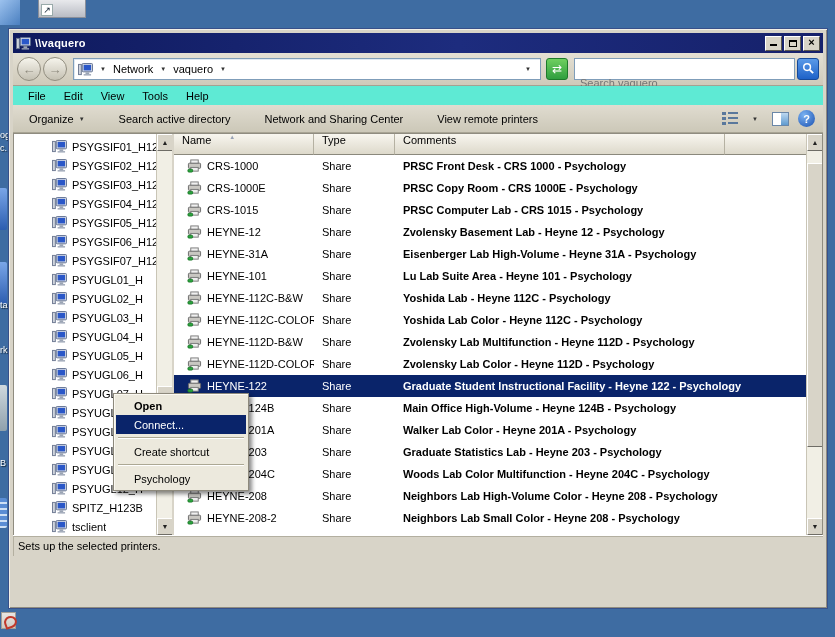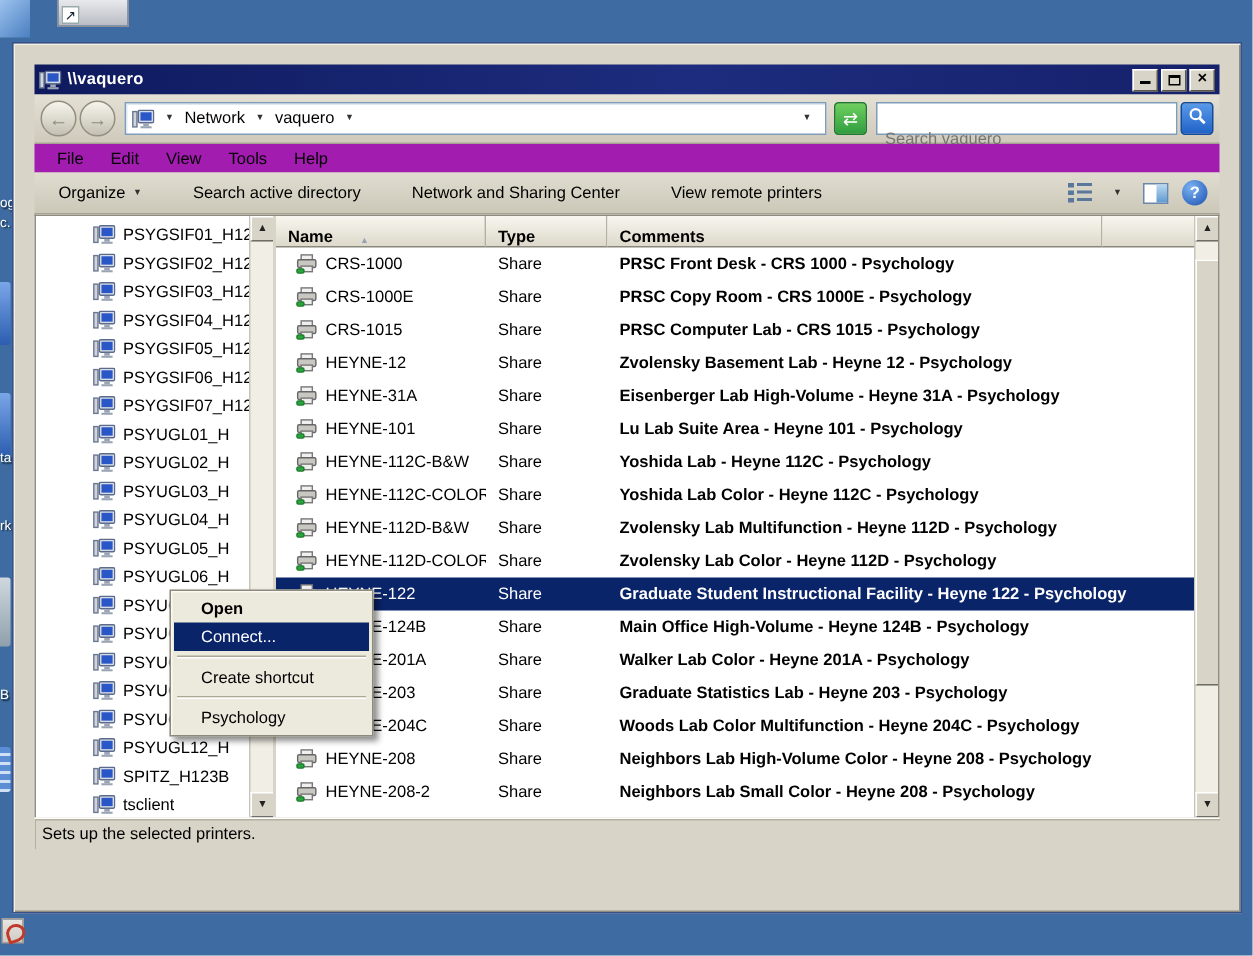--- a/index.html
+++ b/index.html
@@ -19,21 +19,21 @@
   .frag-icon { left:0; width:7px; border-radius:0 2px 2px 0; }
   .frag-red { left:1px; top:612px; width:15px; height:17px;
      background:linear-gradient(#e8e6e2,#cfcbc4); border:1px solid #a39f96; }
   .frag-red:after { content:""; position:absolute; left:2px; top:3px; width:9px; height:8px;
      border:2px solid #c0392b; border-radius:50% 50% 50% 0; transform:rotate(-20deg); }
 
   
   .win { position:absolute; left:8px; top:28px; width:820px; height:581px;
      background:#d8d4c8; border:1px solid #37508a;
      box-shadow:inset 1px 1px 0 #f2efe6, inset -1px -1px 0 #8f8c80;
-     display:flex; flex-direction:column; padding:14px; }
+     display:flex; flex-direction:column; padding:4px; }
 
   .titlebar { height:20px; flex:0 0 20px;
      background:linear-gradient(90deg,#0f1a5e,#1d2c7e 55%,#16216b);
      display:flex; align-items:center; padding:0 3px; color:#fff; }
   .titlebar .t-icon { width:15px; height:13px; margin-right:4px; flex:0 0 auto; }
   .titlebar .t-text { font-weight:bold; flex:1; letter-spacing:.2px; }
   .tbtn { width:17px; height:15px; margin-left:2px; background:#d8d4c8;
      border:1px solid; border-color:#fff #5a574e #5a574e #fff;
      display:flex; align-items:center; justify-content:center;
      font-size:9px; color:#000; line-height:1; }
@@ -62,21 +62,21 @@
   .search-field { height:22px; flex:1; margin-left:6px; background:#fff;
      border:1px solid #7f9db9; display:flex; align-items:center; }
   .search-field input { border:none; outline:none; width:100%; height:100%;
      font-family:"Liberation Sans",sans-serif; font-size:11px; color:#444; padding:0 5px; background:transparent;margin-top:28px; }
   .search-btn { width:22px; height:22px; margin-left:2px; border-radius:3px; flex:0 0 auto;
      background:linear-gradient(#5a9ae8,#1e62c8); border:1px solid #164a9a;
      display:flex; align-items:center; justify-content:center; }
 
   
   .menubar { height:19px; flex:0 0 19px; display:flex; align-items:center;
-     background:#a21caf; padding-left:6px; }
+     background:#5eead4; padding-left:6px; }
   .menu-word { padding:2px 9px; }
   .toolbar { height:28px; flex:0 0 28px; display:flex; align-items:center;
      background:linear-gradient(#e0dcd0,#ccc8b8); border-bottom:1px solid #a8a494; padding:0 8px; }
   .tool-item { padding:4px 8px; display:flex; align-items:center; gap:5px; }
   .tool-item .caret { margin:0; }
   .tool-gap { width:18px; }
   .tool-right { margin-left:auto; display:flex; align-items:center; gap:9px; }
   .views-icon { width:16px; height:13px; position:relative; }
   .views-icon i { position:absolute; left:0; width:4px; height:3px; background:#5a789c; }
   .views-icon b { position:absolute; left:6px; right:0; height:2px; background:#5a789c; }
@@ -100,21 +100,21 @@
   .sb-btn { position:absolute; left:0; width:16px; height:17px; background:#d8d4c8;
      border:1px solid; border-color:#fff #6f6d66 #6f6d66 #fff;
      display:flex; align-items:center; justify-content:center; font-size:7px; color:#222; }
   .sb-up { top:0; } .sb-down { bottom:0; }
   .sb-thumb { position:absolute; left:0; width:16px; background:#d8d4c8;
      border:1px solid; border-color:#fff #6f6d66 #6f6d66 #fff; }
 
   .list-pane { flex:1; display:flex; flex-direction:column; position:relative; overflow:hidden; }
   .list-head { height:21px; flex:0 0 21px; display:flex; padding-right:16px; }
   .hcell { background:linear-gradient(#f8f6ef,#ddd9cb); border-right:1px solid #b5b1a2;
-     border-bottom:1px solid #8a887c; display:flex; align-items:flex-end; padding:0 8px; gap:18px;font-weight:bold; }
+     border-bottom:1px solid #8a887c; display:flex; align-items:flex-start; padding:0 8px; gap:18px; }
   .hc-name { flex:0 0 140px; } .hc-type { flex:0 0 81px; } .hc-comments { flex:0 0 330px; }
   .hc-blank { flex:1; border-right:none; }
   .sort-arrow { font-size:6px; color:#98a2b4; }
   .rows { flex:1; overflow:hidden; }
   .lrow { height:22px; display:flex; align-items:center; }
   .lrow.selected { background:#0a246a; color:#fff; }
   .cell { padding:0 8px; white-space:nowrap; overflow:hidden; }
   .c-name { flex:0 0 140px; display:flex; align-items:center; gap:5px; padding-left:13px; }
   .c-type { flex:0 0 81px; } .c-comments { flex:1;font-weight:bold; }
   .printer-ic { width:15px; height:14px; flex:0 0 auto; }

